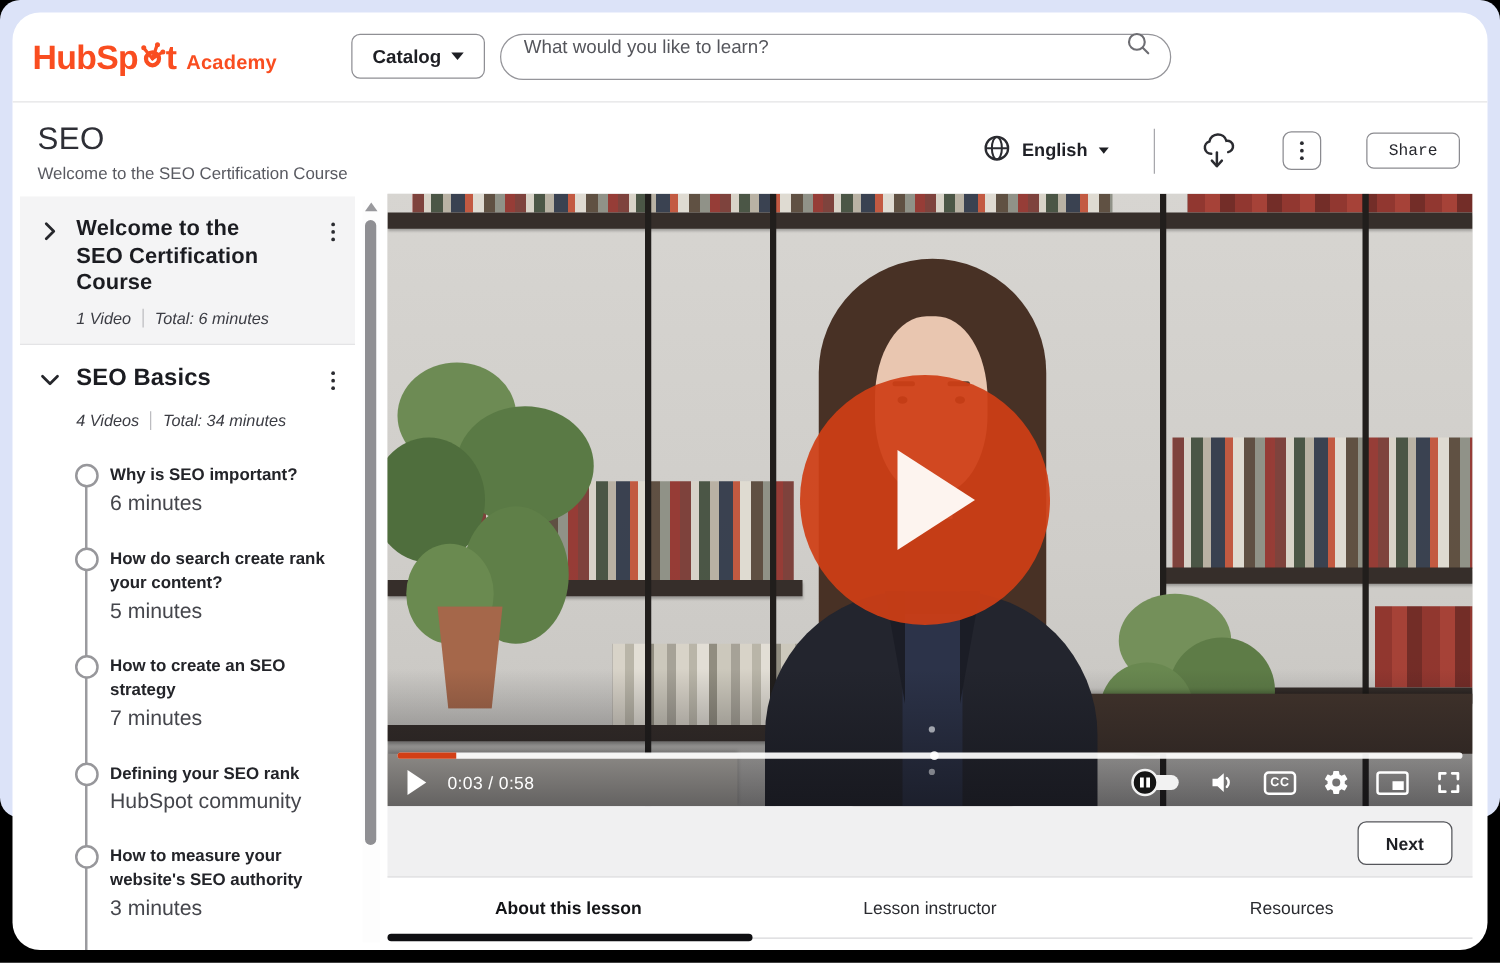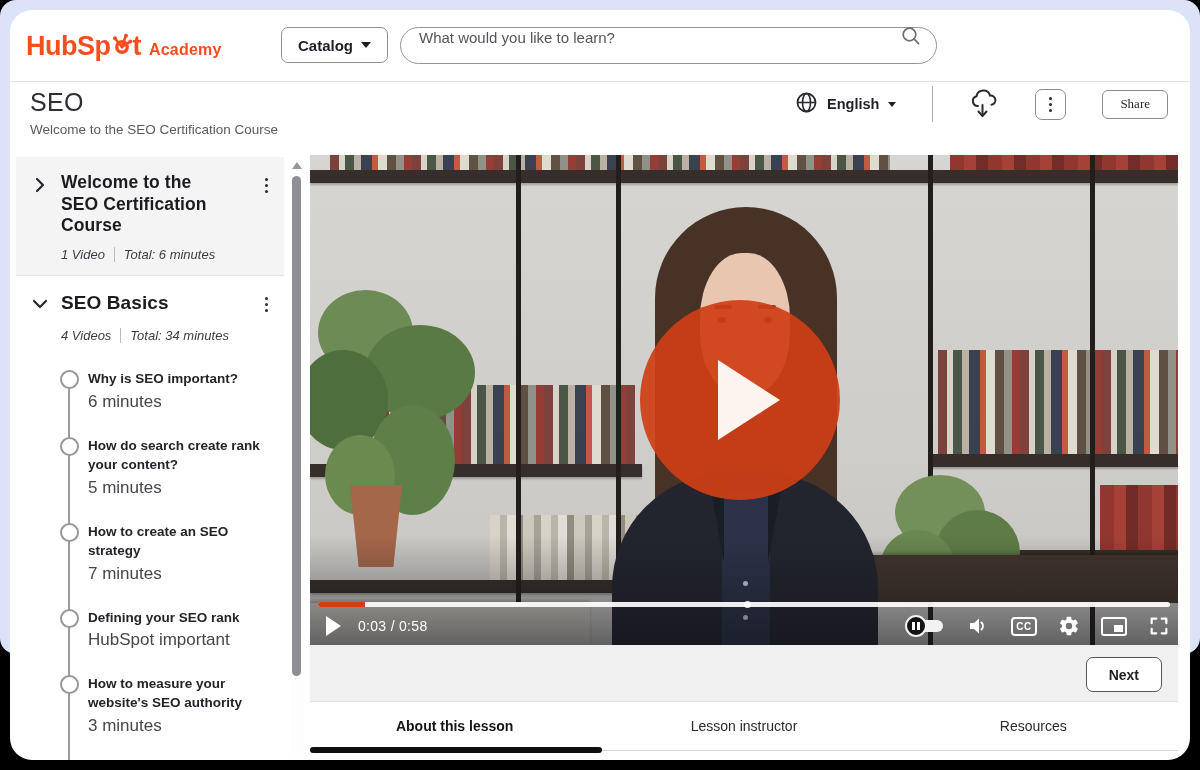--- a/index.html
+++ b/index.html
@@ -13,33 +13,33 @@
   .logo .brand { font-size:27px; font-weight:800; color:#f94d20; letter-spacing:-0.5px; }
   .logo .sprocket { position:relative; top:3px; margin:0 0px; }
   .logo .subbrand { font-size:16px; font-weight:700; color:#f94d20; margin-left:8px; letter-spacing:0.2px; }
   .catalog-btn { position:absolute; left:271px; top:17px; height:36px; padding:0 16px; background:#fff; border:1px solid #8f8f94; border-radius:7px; display:flex; align-items:center; gap:8px; font-size:15px; font-weight:700; color:#1e1f24; cursor:pointer; }
   .caret { width:0; height:0; border-left:5px solid transparent; border-right:5px solid transparent; border-top:6px solid #1e1f24; }
   .search { position:absolute; left:390px; top:17px; width:537px; height:37px; border:1px solid #95959a; border-radius:19px; display:flex; align-items:center; padding:0 14px 16px 18px; background:#fff; }
   .search input { flex:1; border:none; outline:none; font-size:15px; color:#3a3b40; font-family:"Liberation Sans", sans-serif; background:transparent; }
   .search input::placeholder { color:#55565c; }
 
   
-  .pagehead { position:absolute; left:0; top:73px; width:100%; height:72px; display:flex; align-items:flex-start; justify-content:space-between; padding:3px 22px 0 20px; }
+  .pagehead { position:absolute; left:0; top:73px; width:100%; height:72px; display:flex; align-items:center; justify-content:space-between; padding:3px 22px 0 20px; }
   .ph-titles { margin-top:2px; }
   .ph-title { font-size:25px; font-weight:400; color:#2e2f36; letter-spacing:0.3px; }
   .ph-sub { font-size:13.5px; color:#595a61; margin-top:5px; }
   .head-controls { display:flex; align-items:center; gap:36px; }
   .lang { display:flex; align-items:center; gap:9px; cursor:pointer; }
   .lang-label { font-size:14.5px; font-weight:700; color:#1f2026; }
   .lang .caret { border-top-width:5px; border-left-width:4px; border-right-width:4px; }
   .vdiv { width:1px; height:36px; background:#a7a7ac; }
   .icon-btn { background:none; border:none; cursor:pointer; display:flex; align-items:center; justify-content:center; }
   .kebab-btn { width:31px; height:31px; border:1px solid #8b8b90; border-radius:7px; background:#fff; display:flex; flex-direction:column; align-items:center; justify-content:center; gap:3px; cursor:pointer; }
   .kebab-btn i, .sec-kebab i { display:block; width:3px; height:3px; border-radius:50%; background:#2a2b30; }
-  .share-btn { height:29px; padding:0 17px; background:#fff; border:1px solid #8b8b90; border-radius:6px; font-size:13px; color:#26272d; cursor:pointer; font-family:Liberation Serif, serif; }
+  .share-btn { height:29px; padding:0 17px; background:#fff; border:1px solid #8b8b90; border-radius:6px; font-size:13px; color:#26272d; cursor:pointer; font-family:Liberation Mono, monospace; }
 
   
   .sidebar { position:absolute; left:6px; top:147px; width:268px; bottom:0; overflow:hidden; }
   .section { padding:15px 10px 13px 16px; }
   .section.gray { background:#f4f4f5; border-bottom:1px solid #e4e4e6; }
   .sec-head { display:flex; gap:11px; }
   .sec-chevron { flex:0 0 18px; margin-top:3px; }
   .sec-body { flex:1; }
   .sec-title { font-size:17.5px; font-weight:700; color:#1b1c21; line-height:1.24; letter-spacing:0.1px; }
   .sec-title.small { max-width:160px; }
@@ -237,21 +237,21 @@
       <div class="lesson">
         <div class="lesson-title">How do search create rank your content?</div>
         <div class="lesson-meta">5 minutes</div>
       </div>
       <div class="lesson">
         <div class="lesson-title">How to create an SEO strategy</div>
         <div class="lesson-meta">7 minutes</div>
       </div>
       <div class="lesson">
         <div class="lesson-title">Defining your SEO rank</div>
-        <div class="lesson-meta">HubSpot important</div>
+        <div class="lesson-meta">HubSpot community</div>
       </div>
       <div class="lesson">
         <div class="lesson-title">How to measure your website's SEO authority</div>
         <div class="lesson-meta">3 minutes</div>
       </div>
       <div class="lesson">
         <div class="lesson-title">Quiz yourself</div>
         <div class="lesson-meta">4 questions</div>
       </div>
     </div>

